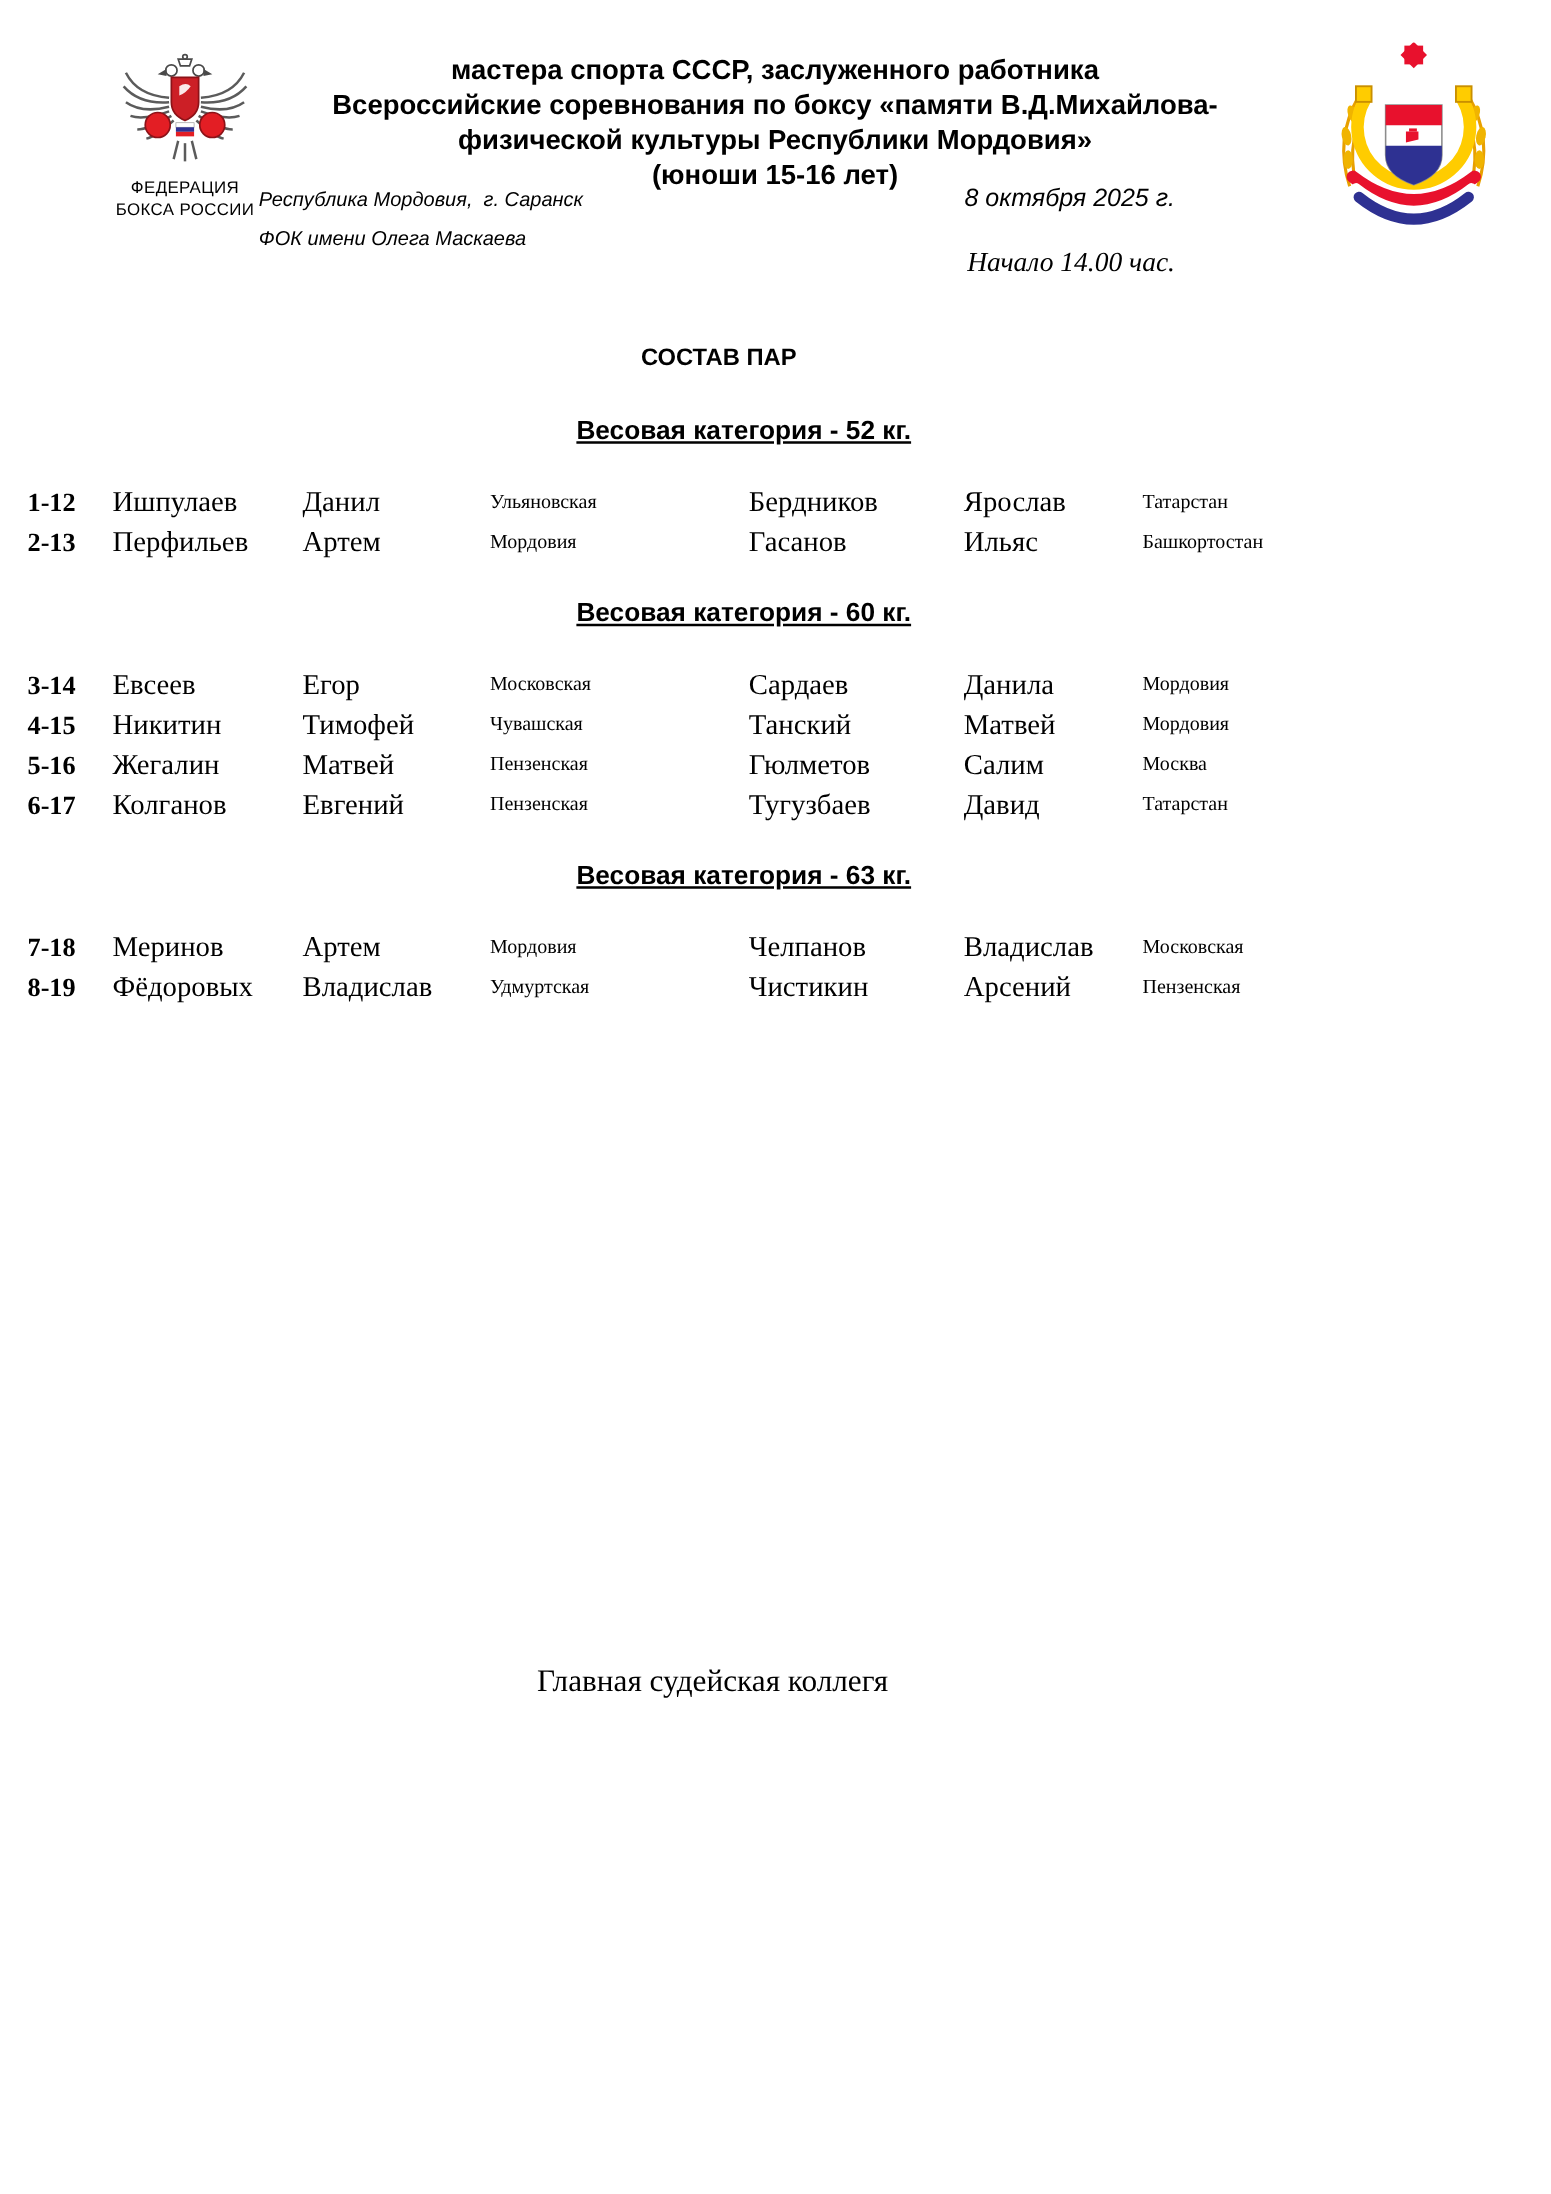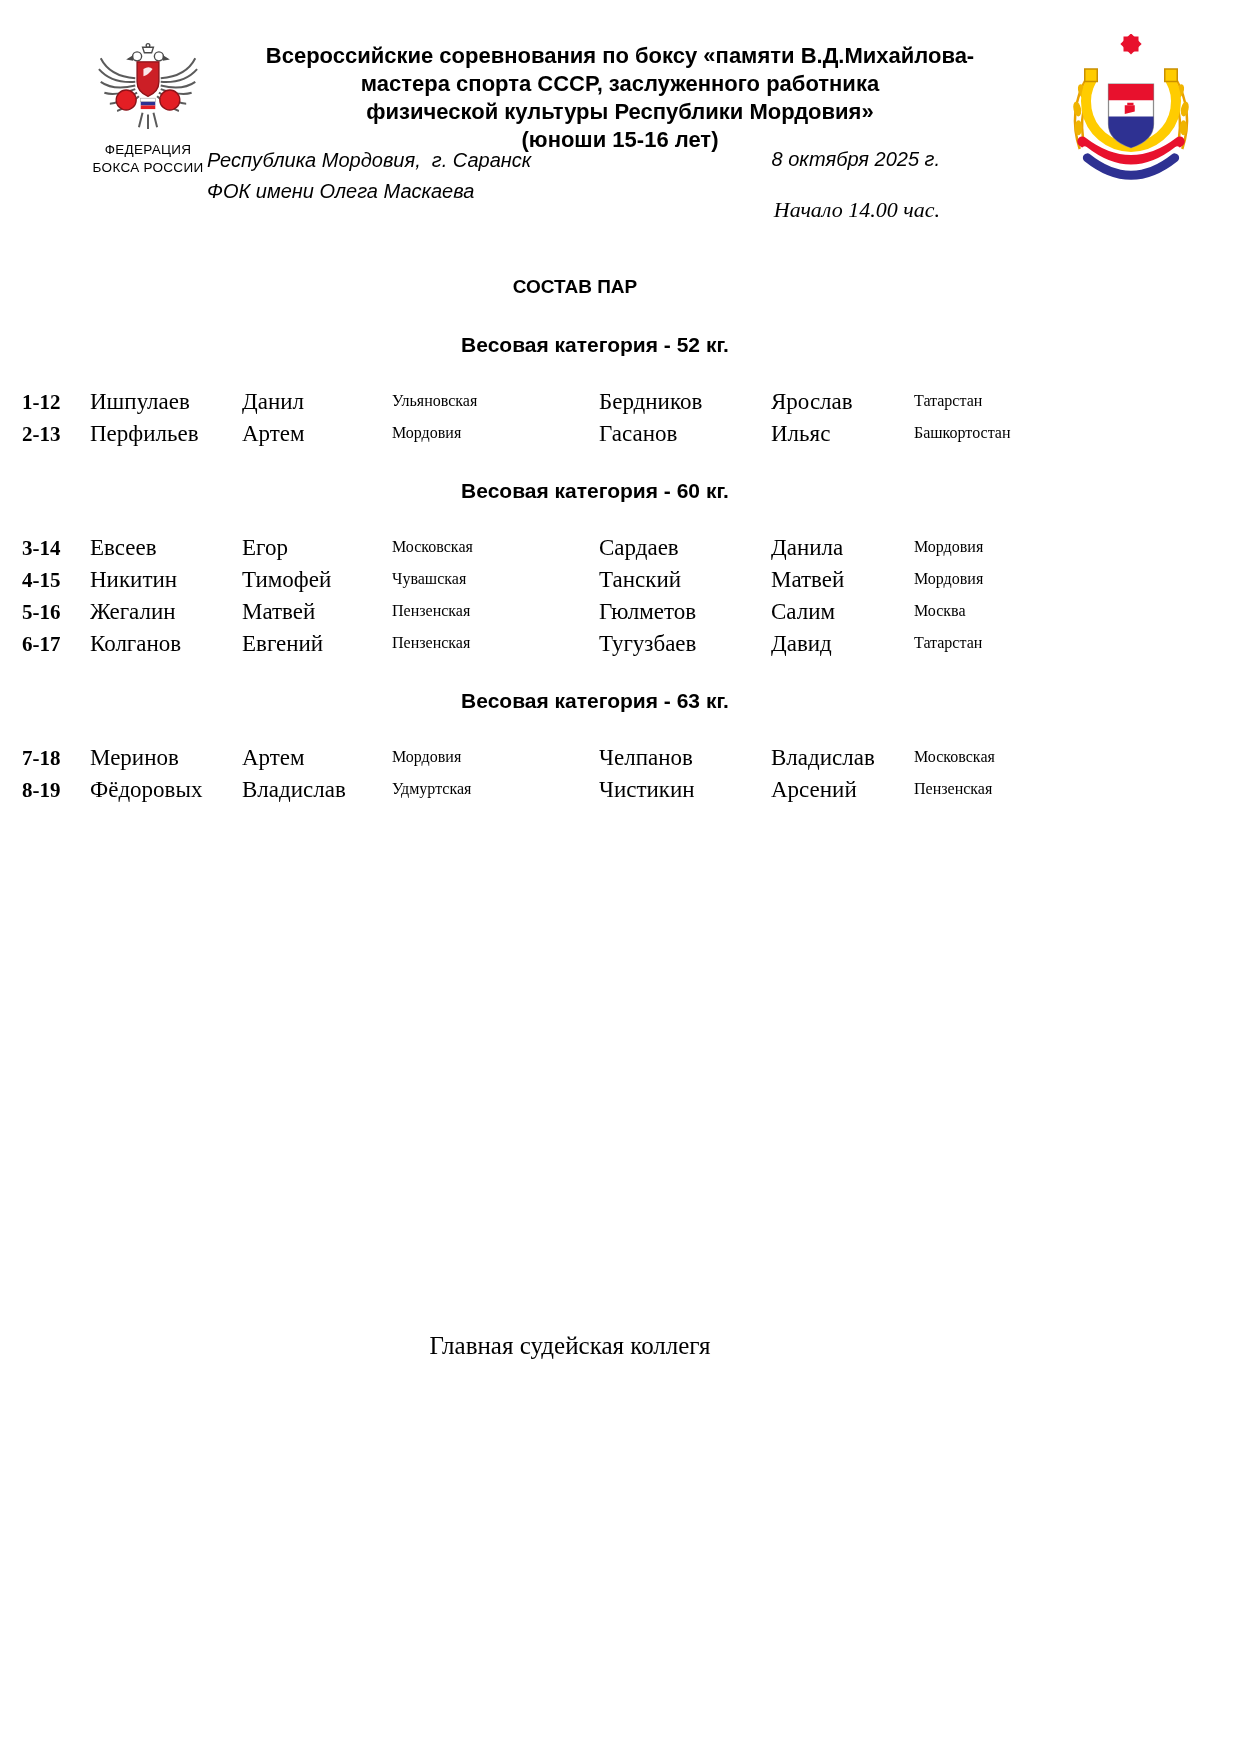--- a/index.html
+++ b/index.html
@@ -13,35 +13,35 @@
 
   
   .right-logo{position:absolute;left:1056px;top:34px;width:152px;}
   .right-logo svg{width:150px;height:150px;display:block;}
 
   
   .title{position:absolute;left:240px;top:42px;width:760px;text-align:center;
          font-weight:bold;font-size:22px;line-height:28px;}
 
   
-  .venue{position:absolute;left:207px;top:145px;font-style:italic;font-size:20px;line-height:31px;}
+  .venue{position:absolute;left:207px;top:145px;font-style:italic;font-size:16px;line-height:31px;}
   .venue div{white-space:pre;}
   .date{position:absolute;top:148px;right:301px;font-style:italic;font-size:20px;}
   .start-time{position:absolute;top:197px;right:301px;font-style:italic;
               font-family:"Liberation Serif",serif;font-size:22px;}
 
   
   .pairs-title{position:absolute;top:276px;left:0;width:1150px;text-align:center;
                font-weight:bold;font-size:19px;}
 
   
   .categories{position:absolute;top:333px;left:0;width:1241px;}
   .category{margin-bottom:26px;}
   .category-title{width:1190px;text-align:center;font-weight:bold;font-size:21px;
-                  margin:0 0 32px 0;}
+                  margin:0 0 32px 0;text-decoration:underline;}
   .rows{font-family:"Liberation Serif",serif;}
   .row{display:grid;grid-template-columns:68px 152px 150px 207px 172px 143px auto;
        align-items:baseline;padding-left:22px;height:32px;}
   .pair-no{font-weight:bold;font-size:21px;font-family:"Liberation Serif",serif;}
   .surname,.firstname{font-size:23px;}
   .region{font-size:16px;position:relative;top:-3px;}
 
   
   .footer{position:absolute;top:1332px;left:0;width:1140px;text-align:center;
           font-family:"Liberation Serif",serif;font-weight:normal;font-size:25px;}
@@ -124,22 +124,22 @@
         <path d="M37,40 h36 v32 q0,13 -18,19 q-18,-6 -18,-19 z" fill="#ffffff" stroke="#8c8c8c" stroke-width="1"></path>
         <path d="M37,40 h36 v13 h-36 z" fill="#e8112d"></path>
         <path d="M37,66 h36 v6 q0,13 -18,19 q-18,-6 -18,-19 z" fill="#2e3192"></path>
         <path d="M50,57 h8 v5 l-8,2 z" fill="#e8112d"></path>
         <rect x="52" y="55" width="5" height="2" fill="#e8112d"></rect>
       </g>
     </svg>
   </div>
 
   <div class="title">
+    <div>мастера спорта СССР, заслуженного работника</div>
     <div>Всероссийские соревнования по боксу «памяти В.Д.Михайлова-</div>
-    <div>мастера спорта СССР, заслуженного работника</div>
     <div>физической культуры Республики Мордовия»</div>
     <div>(юноши 15-16 лет)</div>
   </div>
 
   <div class="venue">
     <div>Республика Мордовия,  г. Саранск</div>
     <div>ФОК имени Олега Маскаева</div>
   </div>
   <div class="date">8 октября 2025 г.</div>
   <div class="start-time">Начало 14.00 час.</div>

